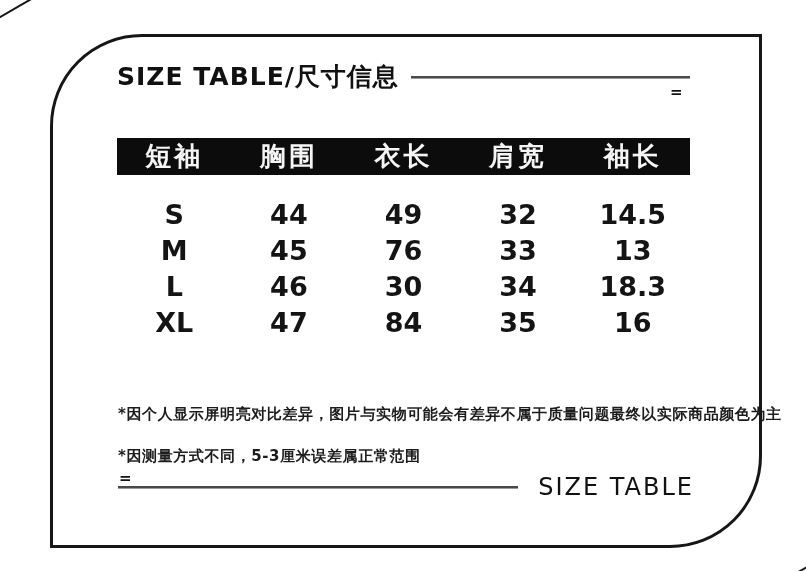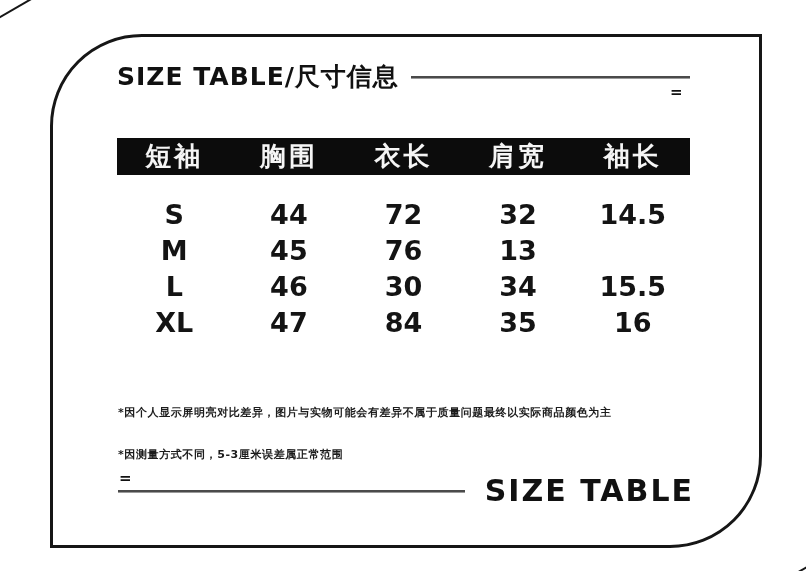--- a/index.html
+++ b/index.html
@@ -100,21 +100,21 @@
     text-align: center;
     font-size: 27px;
     font-weight: bold;
     color: #141414;
   }
 
   
   .note {
     position: absolute;
     left: 118px;
-    font-size: 11px;
+    font-size: 15px;
     font-weight: bold;
     letter-spacing: 0.6px;
     color: #1c1c1c;
     white-space: nowrap;
   }
   .note-1 { top: 405px; }
   .note-2 { top: 447px; }
 
   
   .footer-row {
@@ -125,22 +125,22 @@
     display: flex;
     align-items: center;
   }
   .footer-rule {
     flex: 1;
     height: 2px;
     background: #4a4a4a;
     box-shadow: 0 1px 0 #9a9a9a;
   }
   .footer-label {
-    font-size: 30px;
-    font-weight: bold;
+    font-size: 24px;
+    font-weight: normal;
     letter-spacing: 2px;
     margin-left: 20px;
     white-space: nowrap;
   }
 </style>
 </head>
 <body>
 
 <div class="canvas">
 
@@ -159,36 +159,37 @@
     <div class="th">胸围</div>
     <div class="th">衣长</div>
     <div class="th">肩宽</div>
     <div class="th">袖长</div>
   </div>
 
   <div class="tbody">
     <div class="tr">
       <div class="td">S</div>
       <div class="td">44</div>
-      <div class="td">72</div>
+      <div class="td">49</div>
       <div class="td">32</div>
       <div class="td">14.5</div>
     </div>
     <div class="tr">
       <div class="td">M</div>
       <div class="td">45</div>
       <div class="td">76</div>
+      <div class="td">33</div>
       <div class="td">13</div>
     </div>
     <div class="tr">
       <div class="td">L</div>
       <div class="td">46</div>
       <div class="td">30</div>
       <div class="td">34</div>
-      <div class="td">15.5</div>
+      <div class="td">18.3</div>
     </div>
     <div class="tr">
       <div class="td">XL</div>
       <div class="td">47</div>
       <div class="td">84</div>
       <div class="td">35</div>
       <div class="td">16</div>
     </div>
   </div>
 

